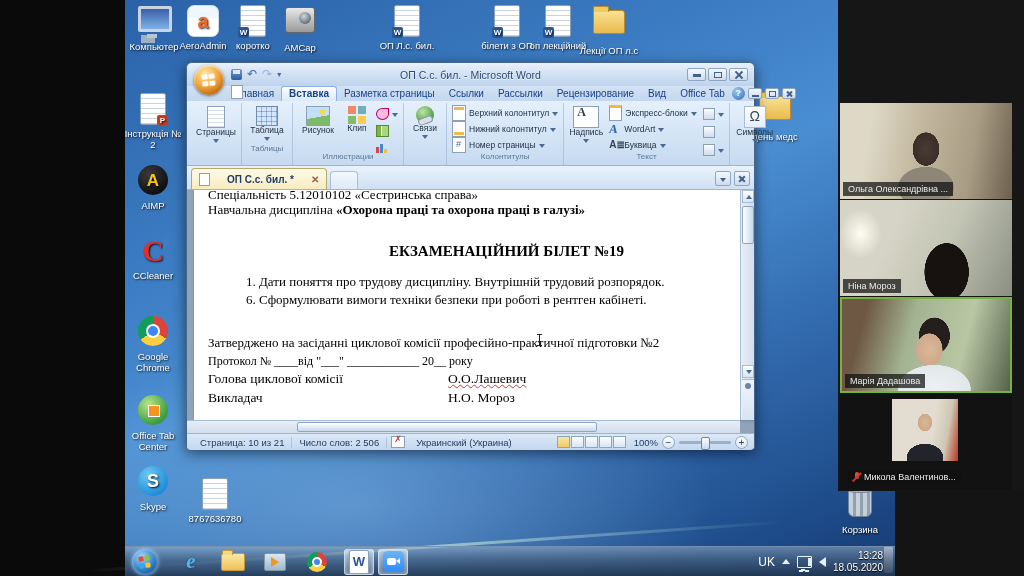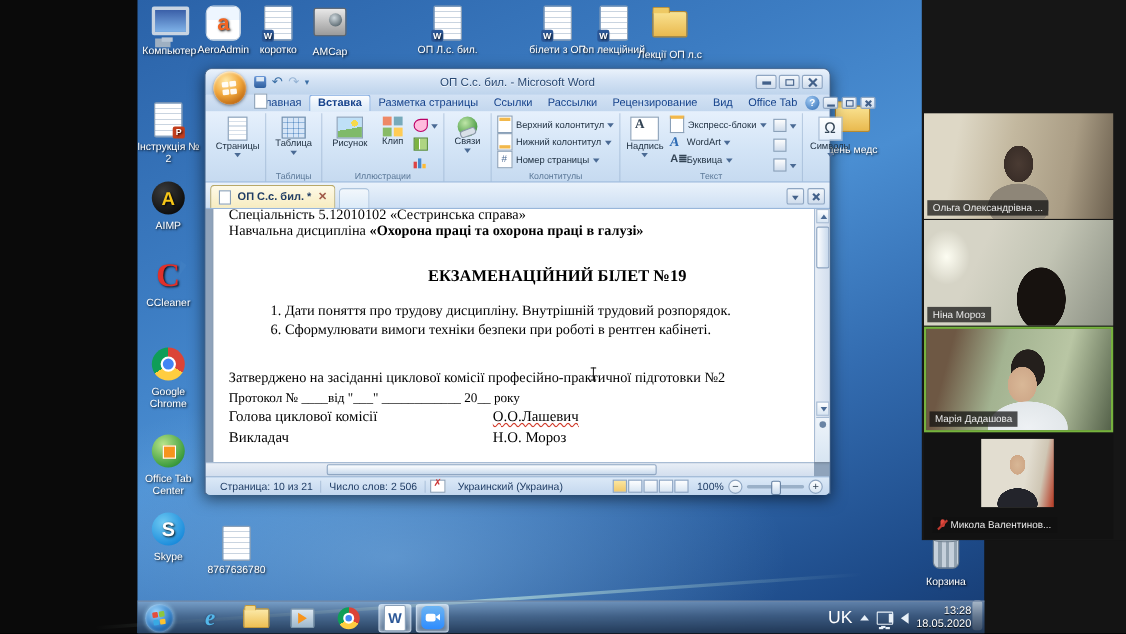--- a/index.html
+++ b/index.html
@@ -104,21 +104,21 @@
   .tb-media{width:20px;height:16px;background:linear-gradient(#dce8f2,#9fb8cc);border:1px solid #7f98ac;border-radius:2px;position:relative;}
   .tb-media::after{content:"";position:absolute;left:6px;top:3px;width:0;height:0;border-left:8px solid #f7941d;border-top:5px solid transparent;border-bottom:5px solid transparent;}
   .tb-chrome{width:20px;height:20px;border-radius:50%;background:conic-gradient(#db4437 0 120deg,#ffcd40 120deg 235deg,#0f9d58 235deg 360deg);position:relative;}
   .tb-chrome::after{content:"";position:absolute;left:5px;top:5px;width:10px;height:10px;border-radius:50%;background:#4285f4;border:2px solid #fff;box-sizing:border-box;}
   .tb-word{width:18px;height:22px;background:#fff;border:1px solid #8aa0b8;border-radius:2px;
       color:#2b5797;font-weight:bold;font-size:13px;display:flex;align-items:center;justify-content:center;}
   .tb-zoom{width:21px;height:21px;border-radius:5px;background:linear-gradient(#6db4f2,#2d8cff);position:relative;}
   .tb-zoom::before{content:"";position:absolute;left:4px;top:7px;width:9px;height:7px;background:#fff;border-radius:2px;}
   .tb-zoom::after{content:"";position:absolute;left:13px;top:7px;width:0;height:0;border-right:4px solid #fff;border-top:3.5px solid transparent;border-bottom:3.5px solid transparent;}
   .tray{margin-left:auto;display:flex;align-items:center;gap:7px;padding-right:12px;color:#fff;}
-  .tray .lang{font-size:16px;cursor:pointer;}
+  .tray .lang{font-size:12px;cursor:pointer;}
   .tray .chev{width:0;height:0;border-left:4px solid transparent;border-right:4px solid transparent;border-bottom:5px solid #e8f0f8;cursor:pointer;}
   .tray .net{width:13px;height:10px;border:1.5px solid #e8f0f8;border-radius:1px;position:relative;cursor:pointer;}
   .tray .net::after{content:"";position:absolute;left:3px;bottom:-4px;width:4px;height:2px;background:#e8f0f8;box-shadow:-2px 1px 0 0 #e8f0f8,4px 1px 0 0 #e8f0f8;}
   .tray .vol{width:0;height:0;border-top:5px solid transparent;border-bottom:5px solid transparent;border-right:7px solid #e8f0f8;position:relative;cursor:pointer;}
   .tray .vol::before{content:"";position:absolute;left:-11px;top:-4px;width:4px;height:8px;background:#e8f0f8;}
   .clock{font-size:10px;line-height:12px;text-align:right;cursor:pointer;text-shadow:0 1px 1px #000;}
   
   .wwin{position:absolute;left:186px;top:62px;width:569px;height:387px;border-radius:6px 6px 0 0;
       background:#bfd5ee;box-shadow:0 4px 14px rgba(0,0,0,.55);border:1px solid #48668c;box-sizing:border-box;
       font-size:10px;color:#1f3c64;}
@@ -150,21 +150,21 @@
   .rtab.on{background:linear-gradient(#fdfeff,#e8f1fb 60%,#dcebf8);border:1px solid #8db2e3;border-bottom:none;
       border-radius:3px 3px 0 0;font-weight:bold;}
   .rright{margin-left:auto;display:flex;align-items:center;gap:3px;padding:0 5px 1px 0;}
   .help{width:13px;height:13px;border-radius:50%;background:radial-gradient(circle at 35% 30%,#9fc8f2,#2f6cb4);
       color:#fff;font-size:9px;font-weight:bold;text-align:center;line-height:13px;cursor:pointer;}
   .mini{width:14px;height:11px;border:1px solid #8fa6c2;border-radius:2px;background:linear-gradient(#f4f8fc,#cfdcec);position:relative;cursor:pointer;box-sizing:border-box;}
   
   .ribbon{height:65px;background:linear-gradient(#e6f0fc,#d3e4f6 55%,#c6daf0);border-bottom:1px solid #98b6da;
       display:flex;align-items:stretch;padding:2px 2px 0 4px;box-sizing:border-box;}
   .grp{display:flex;flex-direction:column;border-right:1px solid rgba(150,175,205,.55);padding:1px 3px 0;position:relative;}
-  .grp .gl{margin-top:auto;text-align:center;font-size:8px;color:#5c7999;padding:1px 0 0;}
+  .grp .gl{margin-top:auto;text-align:center;font-size:8px;color:#5c7999;padding:1px 0 12px;}
   .grp .row{display:flex;align-items:flex-start;gap:2px;height:47px;}
   .bigb{width:44px;display:flex;flex-direction:column;align-items:center;font-size:8.5px;color:#234;
       cursor:pointer;text-align:center;line-height:9px;padding-top:2px;border-radius:3px;}
   .dd{width:0;height:0;border-left:3px solid transparent;border-right:3px solid transparent;border-top:4px solid #4a6a94;margin-top:2px;}
   .sitem{display:flex;align-items:center;gap:3px;font-size:8.5px;color:#234;height:15px;cursor:pointer;padding:0 2px;border-radius:2px;white-space:nowrap;}
   .scol{display:flex;flex-direction:column;justify-content:flex-start;}
   
   .ri{display:inline-block;}
   .i-page{width:16px;height:20px;background:repeating-linear-gradient(#fff 0 3px,#d7e0ea 3px 4px);border:1px solid #8aa0b8;}
   .i-table{width:20px;height:18px;border:1px solid #6f8cab;background:
@@ -194,21 +194,21 @@
   .i-tbx::after{content:"A";position:absolute;left:3px;top:1px;font-size:12px;font-weight:bold;color:#345;font-family:"Liberation Serif",serif;}
   .i-qp{width:11px;height:12px;background:#fff;border:1px solid #8aa0b8;border-top:3px solid #f2b84b;}
   .i-wa{width:12px;height:12px;color:#2f6cb4;font-size:12px;font-weight:bold;font-family:"Liberation Serif",serif;transform:skewX(-8deg);line-height:12px;}
   .i-dc{width:12px;height:12px;font-size:10px;font-weight:bold;color:#345;line-height:12px;}
   .i-sm{width:10px;height:10px;border:1px solid #8aa0b8;background:linear-gradient(#fdfdfd,#cfdcec);}
   .i-om{width:20px;height:20px;border:1px solid #a8bcd4;background:linear-gradient(#fff,#e4eefa);
       color:#345;font-size:14px;text-align:center;line-height:19px;}
   
   .otbar{height:24px;background:linear-gradient(#eaf2fb,#cfe0f3);border-bottom:1px solid #98b6da;
       display:flex;align-items:flex-end;padding:0 4px;box-sizing:border-box;}
-  .otab{display:flex;align-items:center;gap:6px;height:20px;padding:0 7px;border:1px solid #b8a868;border-bottom:none;
+  .otab{display:flex;align-items:center;gap:17px;height:20px;padding:0 7px;border:1px solid #b8a868;border-bottom:none;
       border-radius:4px 4px 0 0;background:linear-gradient(#fefae8,#f7ecc0);font-size:10px;font-weight:bold;color:#1f3c64;cursor:pointer;}
   .otab .x{color:#a05a4a;font-weight:bold;font-size:10px;cursor:pointer;}
   .otab .d10{width:9px;height:11px;background:#fff;border:1px solid #8aa0b8;}
   .otstub{width:26px;height:17px;margin-left:3px;border:1px solid #a8c0da;border-bottom:none;border-radius:4px 4px 0 0;
       background:linear-gradient(#f2f7fc,#dcebf8);cursor:pointer;}
   .otr{margin-left:auto;display:flex;gap:3px;align-items:center;padding-bottom:3px;}
   .otr b{width:16px;height:15px;border:1px solid #8fa6c2;border-radius:2px;background:linear-gradient(#f4f8fc,#cfdcec);
       position:relative;cursor:pointer;box-sizing:border-box;}
   
   .docarea{position:relative;height:243px;background:#8fa3bb;overflow:hidden;}

